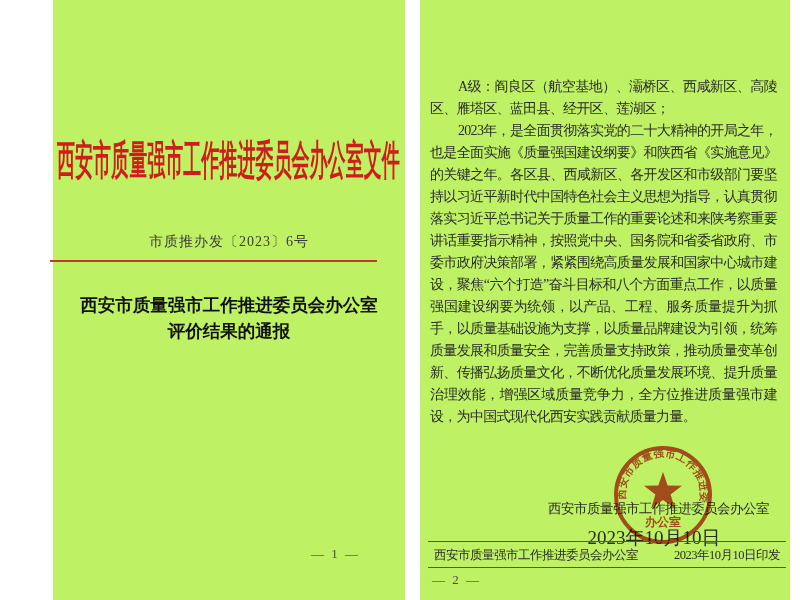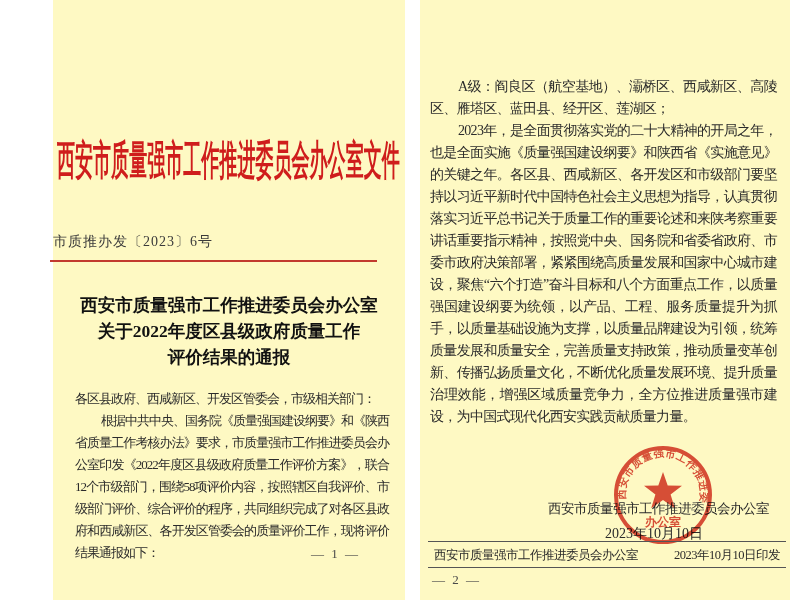--- a/index.html
+++ b/index.html
@@ -6,31 +6,31 @@
     --banner-red:#cf1d1c;
     --rule-red:#c23a2e;
     --seal-red:#d2382c;
     --text-dark:#2b2b2b;
   }
   *{margin:0;padding:0;box-sizing:border-box;}
   html,body{width:800px;height:600px;overflow:hidden;background:#ffffff;}
   body{font-family:"Liberation Serif","DejaVu Serif",serif;color:var(--text-dark);}
   .canvas{position:relative;width:800px;height:600px;background:#ffffff;}
 
-  .page{position:absolute;top:0;height:600px;background:#fef9c3;}
+  .page{position:absolute;top:0;height:600px;background:#bef264;}
   .page-left{left:53px;width:352px;}
   .page-right{left:420px;width:370px;}
 
   
   .banner-wrap{position:absolute;top:137px;left:4px;width:344px;height:46px;overflow:visible;}
   .banner{display:inline-block;white-space:nowrap;font-size:41px;font-weight:bold;
           color:var(--banner-red);transform:scaleX(0.44);transform-origin:left center;
           letter-spacing:0;line-height:46px;}
 
-  .doc-number{position:absolute;top:233px;left:0;width:100%;
+  .doc-number{position:absolute;top:233px;left:0;width:100%;text-align:center;
               font-size:14px;color:#3a3a3a;letter-spacing:1px;}
 
   .red-rule{position:absolute;top:260px;left:-3px;width:327px;height:2px;
             background:var(--rule-red);}
 
   .title-block{position:absolute;top:292px;left:0;width:100%;text-align:center;
                font-weight:bold;font-size:17.5px;line-height:26px;color:#111;}
 
   .body-left{position:absolute;top:388px;left:22px;width:314px;
              font-size:13px;letter-spacing:-1px;line-height:22px;text-align:justify;}
@@ -38,21 +38,21 @@
 
   .pagenum-1{position:absolute;top:546px;left:258px;font-size:13px;color:#4a4a4a;
              letter-spacing:2px;}
 
   .body-right{position:absolute;top:76px;left:10px;width:347px;
               font-size:14px;letter-spacing:-0.7px;line-height:22px;text-align:justify;}
   .body-right p{text-indent:2em;}
 
   .signature{position:absolute;top:500px;left:128px;width:212px;text-align:center;}
   .signature .org{font-size:13.5px;letter-spacing:-0.5px;white-space:nowrap;}
-  .signature .date{font-size:14px;margin-top:7px;letter-spacing:0;}
+  .signature .date{font-size:19px;margin-top:7px;letter-spacing:0;}
 
   .seal{position:absolute;top:440px;left:188px;width:110px;height:110px;
         mix-blend-mode:multiply;opacity:0.88;}
 
   .footer-rule{position:absolute;left:8px;width:358px;height:1px;background:#555;}
   .footer-rule.top{top:541px;}
   .footer-rule.bottom{top:567px;}
   .footer-row{position:absolute;top:547px;left:14px;width:346px;display:flex;
               justify-content:space-between;font-size:12.5px;letter-spacing:-0.5px;}
   .pagenum-2{position:absolute;top:572px;left:12px;font-size:13px;color:#4a4a4a;
@@ -68,28 +68,23 @@
     <div class="banner-wrap">
       <span class="banner">西安市质量强市工作推进委员会办公室文件</span>
     </div>
 
     <div class="doc-number">市质推办发〔2023〕6号</div>
 
     <div class="red-rule"></div>
 
     <div class="title-block">
       <div>西安市质量强市工作推进委员会办公室</div>
-      <div>关于2022年度区县级政府质量工作</div>
       <div>评价结果的通报</div>
     </div>
 
-    <div class="body-left">
-      <p>各区县政府、西咸新区、开发区管委会，市级相关部门：</p>
-      <p class="indent">根据中共中央、国务院《质量强国建设纲要》和《陕西省质量工作考核办法》要求，市质量强市工作推进委员会办公室印发《2022年度区县级政府质量工作评价方案》，联合12个市级部门，围绕58项评价内容，按照辖区自我评价、市级部门评价、综合评价的程序，共同组织完成了对各区县政府和西咸新区、各开发区管委会的质量评价工作，现将评价结果通报如下：</p>
-    </div>
 
     <div class="pagenum-1">— 1 —</div>
   </div>
 
   <div class="page page-right">
 
     <div class="body-right">
       <p>A级：阎良区（航空基地）、灞桥区、西咸新区、高陵区、雁塔区、蓝田县、经开区、莲湖区；</p>
       <p>2023年，是全面贯彻落实党的二十大精神的开局之年，也是全面实施《质量强国建设纲要》和陕西省《实施意见》的关键之年。各区县、西咸新区、各开发区和市级部门要坚持以习近平新时代中国特色社会主义思想为指导，认真贯彻落实习近平总书记关于质量工作的重要论述和来陕考察重要讲话重要指示精神，按照党中央、国务院和省委省政府、市委市政府决策部署，紧紧围绕高质量发展和国家中心城市建设，聚焦“六个打造”奋斗目标和八个方面重点工作，以质量强国建设纲要为统领，以产品、工程、服务质量提升为抓手，以质量基础设施为支撑，以质量品牌建设为引领，统筹质量发展和质量安全，完善质量支持政策，推动质量变革创新、传播弘扬质量文化，不断优化质量发展环境、提升质量治理效能，增强区域质量竞争力，全方位推进质量强市建设，为中国式现代化西安实践贡献质量力量。</p>
     </div>

